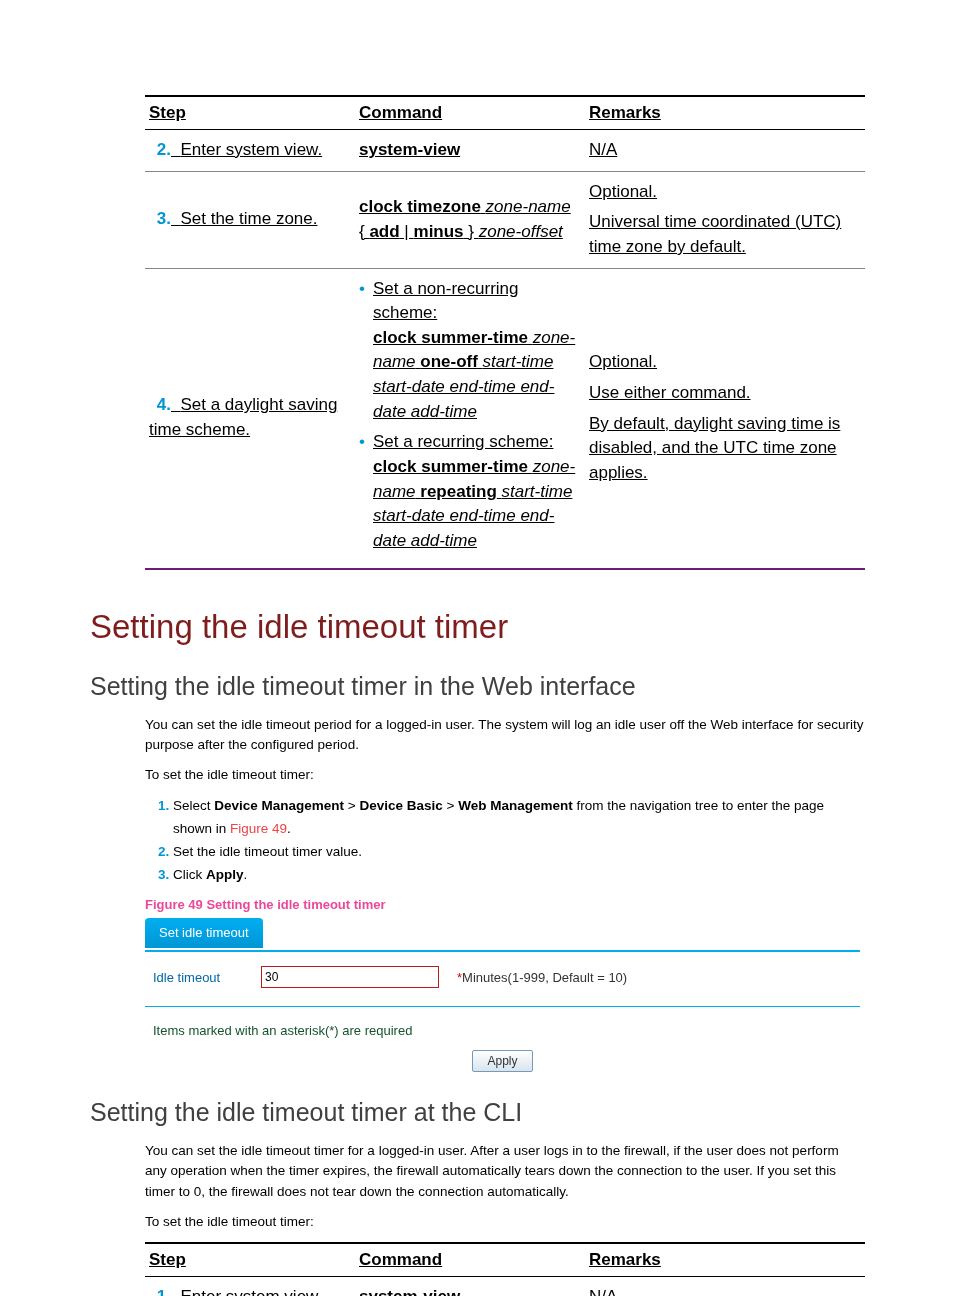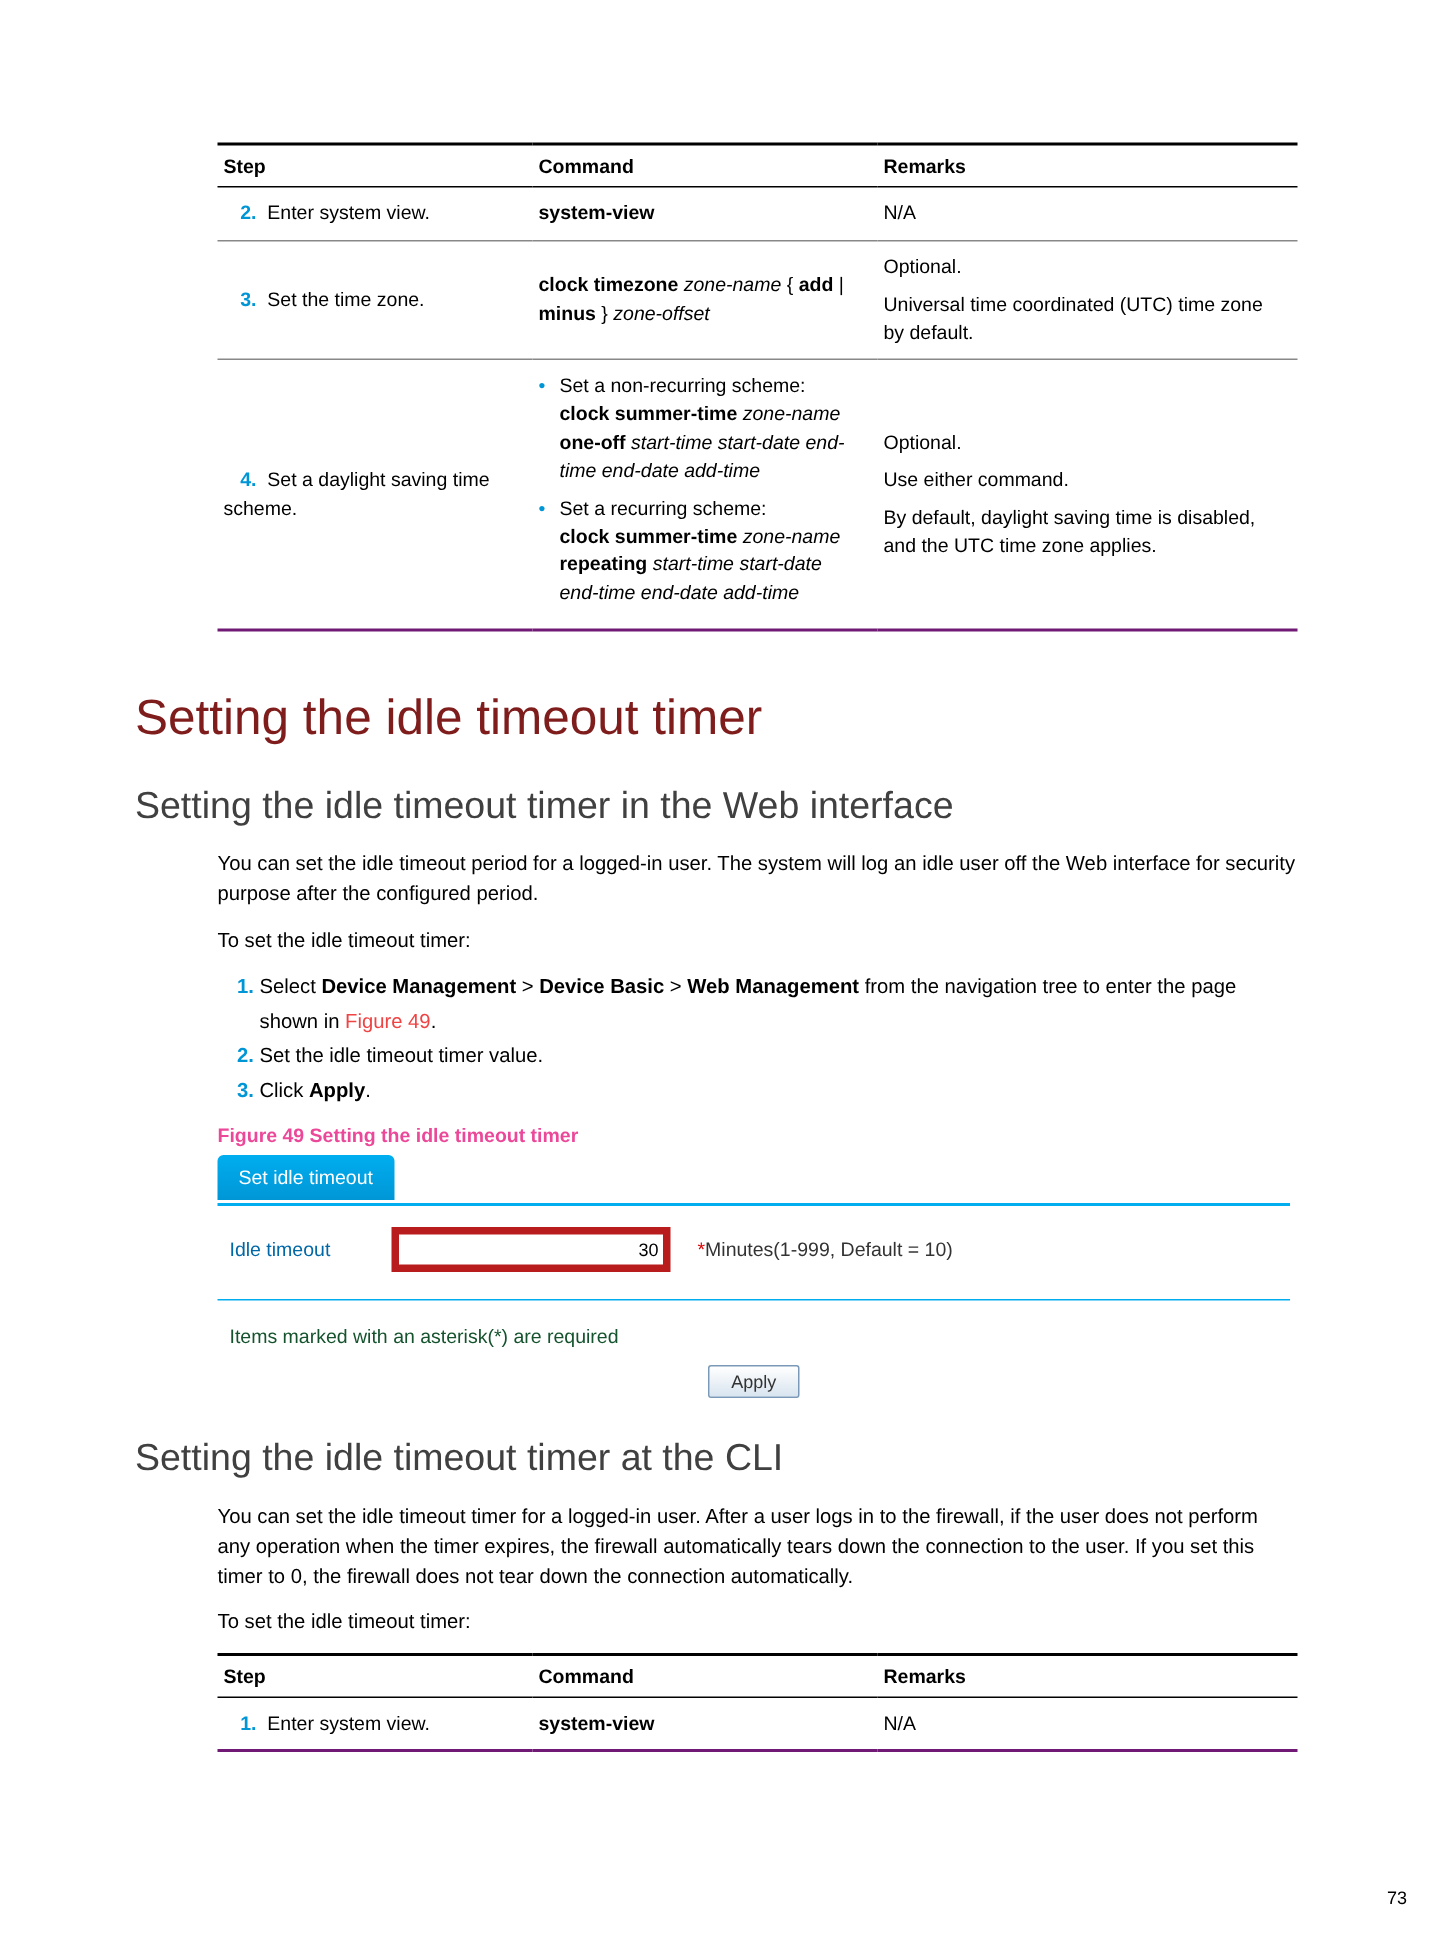--- a/index.html
+++ b/index.html
@@ -14,21 +14,22 @@
     min-height: 1296px;
     margin: 0 auto;
     padding: 95px 90px 40px 95px;
     box-sizing: border-box;
     position: relative;
   }
   table.cmd {
     width: 720px;
     margin-left: 50px;
     border-collapse: collapse;
-    font-size: 13px;
+    font-size: 17px;
+    text-decoration: underline;
   }
   table.cmd th {
     text-align: left;
     font-weight: bold;
     padding: 6px 8px 6px 4px;
     border-top: 2px solid #000;
     border-bottom: 1px solid #000;
   }
   table.cmd td {
     padding: 8px 8px 8px 4px;
@@ -106,22 +107,21 @@
     padding: 14px 8px 6px 8px;
     color: #0068a6;
     font-size: 13px;
   }
   .formrow label { width: 90px; }
   .formrow input {
     width: 170px;
     height: 18px;
     font-size: 12px;
     padding: 1px 3px;
-    border: 5px solid #b91c1c;
-    text-align: right;
+    border: 1px solid #b91c1c;
   }
   .req { color: #d00; }
   .hint { color: #333; }
   .note {
     color: #14532d;
     font-size: 13px;
     padding: 16px 8px 6px 8px;
     border-top: 1px solid #00aeef;
     margin-top: 12px;
   }

